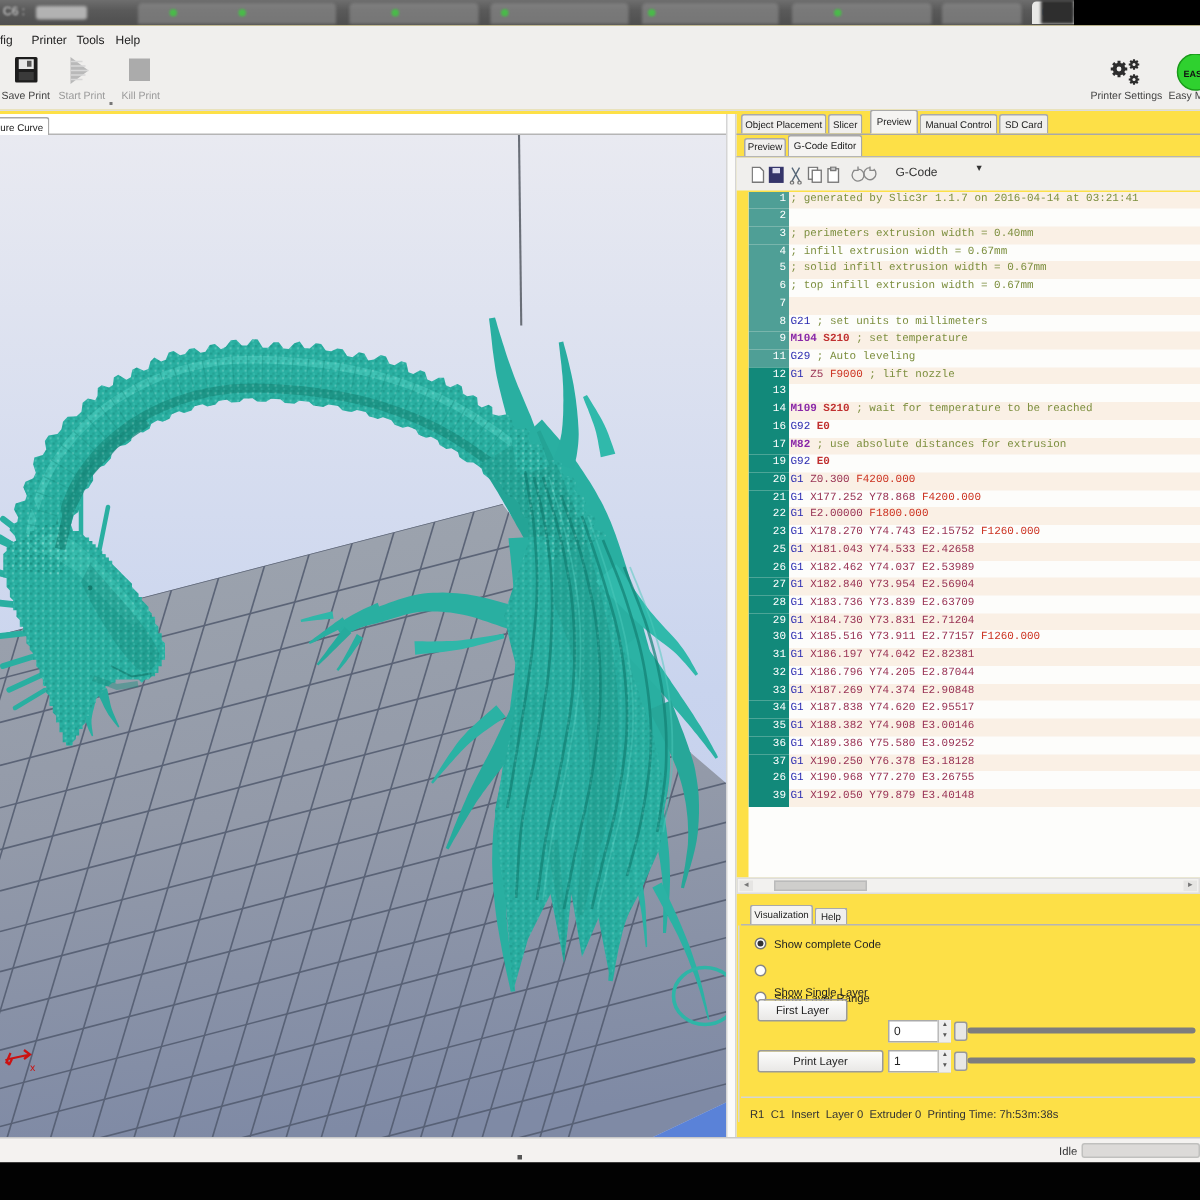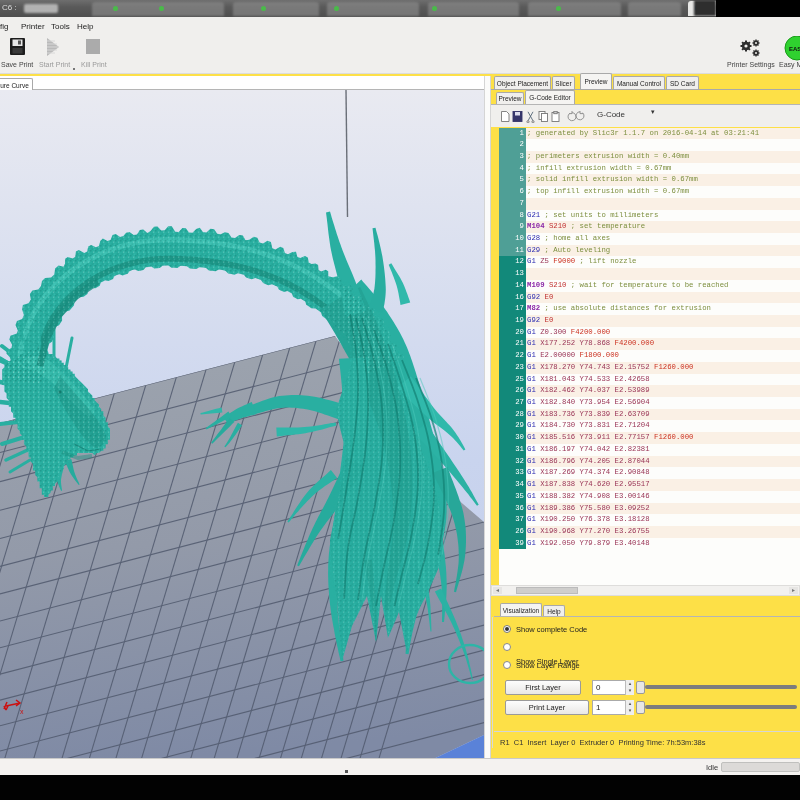--- a/index.html
+++ b/index.html
@@ -41,21 +41,21 @@
 #codebox { position:absolute; left:499px; top:110.5px; width:301px; height:457.2px; background:#fdfdfb; overflow:hidden; }
 .crow { display:flex; height:11.72px; font-family:"Liberation Mono",monospace; font-size:7.3px; line-height:11.72px; white-space:pre; }
 .crow:nth-child(odd) { background:#faf0e5; }
 .gut { width:27px; flex:0 0 27px; text-align:right; color:#fff; padding-right:2px; }
 .glo { background:#4f9f96; }
 .ghi { background:#12897a; }
 .ct { padding-left:1px; }
 .c { color:#7d8f3f; }
 .g { color:#2a2ab0; font-weight:normal; }
 .m { color:#8a28a8; font-weight:bold; }
-.s { color:#c03030; font-weight:normal;margin-top:38px; }
+.s { color:#c03030; font-weight:bold;margin-top:38px; }
 .x { color:#993355; }
 .f { color:#cc3322; }
 
 
 #mainstatus { position:absolute; left:0; top:758px; width:800px; height:17px; background:#f4f2f0; border-top:1px solid #c9c9c9; }
 #blackbar { position:absolute; left:0; top:775px; width:800px; height:25px; background:#020202; }
 </style></head><body>
 <div id="topstrip">
   <div class="blob" style="left:92px;width:132px"></div>
   <div class="blob" style="left:233px;width:86px"></div>
@@ -323,21 +323,20 @@
   <div id="codebox">
 <div class="crow"><span class="gut glo">1</span><span class="ct"><span class="c">; generated by Slic3r 1.1.7 on 2016-04-14 at 03:21:41</span></span></div>
 <div class="crow"><span class="gut glo">2</span><span class="ct"></span></div>
 <div class="crow"><span class="gut glo">3</span><span class="ct"><span class="c">; perimeters extrusion width = 0.40mm</span></span></div>
 <div class="crow"><span class="gut glo">4</span><span class="ct"><span class="c">; infill extrusion width = 0.67mm</span></span></div>
 <div class="crow"><span class="gut glo">5</span><span class="ct"><span class="c">; solid infill extrusion width = 0.67mm</span></span></div>
 <div class="crow"><span class="gut glo">6</span><span class="ct"><span class="c">; top infill extrusion width = 0.67mm</span></span></div>
 <div class="crow"><span class="gut glo">7</span><span class="ct"></span></div>
 <div class="crow"><span class="gut glo">8</span><span class="ct"><span class="g">G21</span><span class="c"> ; set units to millimeters</span></span></div>
 <div class="crow"><span class="gut glo">9</span><span class="ct"><span class="m">M104</span><span class="s"> S210</span><span class="c"> ; set temperature</span></span></div>
-<div class="crow"><span class="gut glo">10</span><span class="ct"><span class="g">G28</span><span class="c"> ; home all axes</span></span></div>
 <div class="crow"><span class="gut glo">11</span><span class="ct"><span class="g">G29</span><span class="c"> ; Auto leveling</span></span></div>
 <div class="crow"><span class="gut ghi">12</span><span class="ct"><span class="g">G1</span><span class="x"> Z5</span><span class="f"> F9000</span><span class="c"> ; lift nozzle</span></span></div>
 <div class="crow"><span class="gut ghi">13</span><span class="ct"></span></div>
 <div class="crow"><span class="gut ghi">14</span><span class="ct"><span class="m">M109</span><span class="s"> S210</span><span class="c"> ; wait for temperature to be reached</span></span></div>
 <div class="crow"><span class="gut ghi">16</span><span class="ct"><span class="g">G92</span><span class="s"> E0</span></span></div>
 <div class="crow"><span class="gut ghi">17</span><span class="ct"><span class="m">M82</span><span class="c"> ; use absolute distances for extrusion</span></span></div>
 <div class="crow"><span class="gut ghi">19</span><span class="ct"><span class="g">G92</span><span class="s"> E0</span></span></div>
 <div class="crow"><span class="gut ghi">20</span><span class="ct"><span class="g">G1</span><span class="x"> Z0.300</span><span class="f"> F4200.000</span></span></div>
 <div class="crow"><span class="gut ghi">21</span><span class="ct"><span class="g">G1</span><span class="x"> X177.252 Y78.868</span><span class="f"> F4200.000</span></span></div>
 <div class="crow"><span class="gut ghi">22</span><span class="ct"><span class="g">G1</span><span class="x"> E2.00000</span><span class="f"> F1800.000</span></span></div>
@@ -370,21 +369,21 @@
   <div class="abs" style="left:494px;top:599px;width:306px;height:1px;background:#b5b5b5"></div>
 
   <div class="abs" style="left:503px;top:608px;width:8px;height:8px;border-radius:50%;border:1px solid #777;background:#fff"></div>
   <div class="abs" style="left:505px;top:610px;width:4px;height:4px;border-radius:50%;background:#333"></div>
   <span class="abs" style="left:516px;top:608px;font-size:7.5px;color:#222">Show complete Code</span>
   <div class="abs" style="left:503px;top:626px;width:8px;height:8px;border-radius:50%;border:1px solid #888;background:#fff"></div>
   <span class="abs" style="left:516px;top:640px;font-size:7.5px;color:#222">Show Single Layer</span>
   <div class="abs" style="left:503px;top:644px;width:8px;height:8px;border-radius:50%;border:1px solid #888;background:#fff"></div>
   <span class="abs" style="left:516px;top:644px;font-size:7.5px;color:#222">Show Layer Range</span>
 
-  <div class="abs" style="left:505px;top:663px;width:76px;height:15px;background:linear-gradient(#fdfdfd,#e9e8e6);border:1px solid #9a9a9a;border-radius:2px;font-size:7.5px;color:#222;text-align:center;line-height:14px">First Layer</div>
+  <div class="abs" style="left:505px;top:649px;width:60px;height:15px;background:linear-gradient(#fdfdfd,#e9e8e6);border:1px solid #9a9a9a;border-radius:2px;font-size:7.5px;color:#222;text-align:center;line-height:14px">First Layer</div>
   <div class="abs" style="left:592px;top:663px;width:42px;height:15px;background:#fff;border:1px solid #aaa;font-size:8px;color:#222;padding-left:3px;line-height:14px">0</div>
   <div class="abs" style="left:625px;top:663px;width:9px;height:15px;background:#eee;border-left:1px solid #bbb;font-size:5px;color:#555;text-align:center;line-height:7px">▴<br>▾</div>
   <div class="abs" style="left:645px;top:668px;width:152px;height:4px;background:#7d7d7d;border-radius:2px"></div>
   <div class="abs" style="left:636px;top:664px;width:9px;height:13px;background:#e8e7e5;border:1px solid #999;border-radius:2px"></div>
   <div class="abs" style="left:505px;top:683px;width:84px;height:15px;background:linear-gradient(#fdfdfd,#e9e8e6);border:1px solid #9a9a9a;border-radius:2px;font-size:7.5px;color:#222;text-align:center;line-height:14px">Print Layer</div>
   <div class="abs" style="left:592px;top:683px;width:42px;height:15px;background:#fff;border:1px solid #aaa;font-size:8px;color:#222;padding-left:3px;line-height:14px">1</div>
   <div class="abs" style="left:625px;top:683px;width:9px;height:15px;background:#eee;border-left:1px solid #bbb;font-size:5px;color:#555;text-align:center;line-height:7px">▴<br>▾</div>
   <div class="abs" style="left:645px;top:688px;width:152px;height:4px;background:#7d7d7d;border-radius:2px"></div>
   <div class="abs" style="left:636px;top:684px;width:9px;height:13px;background:#e8e7e5;border:1px solid #999;border-radius:2px"></div>
 

